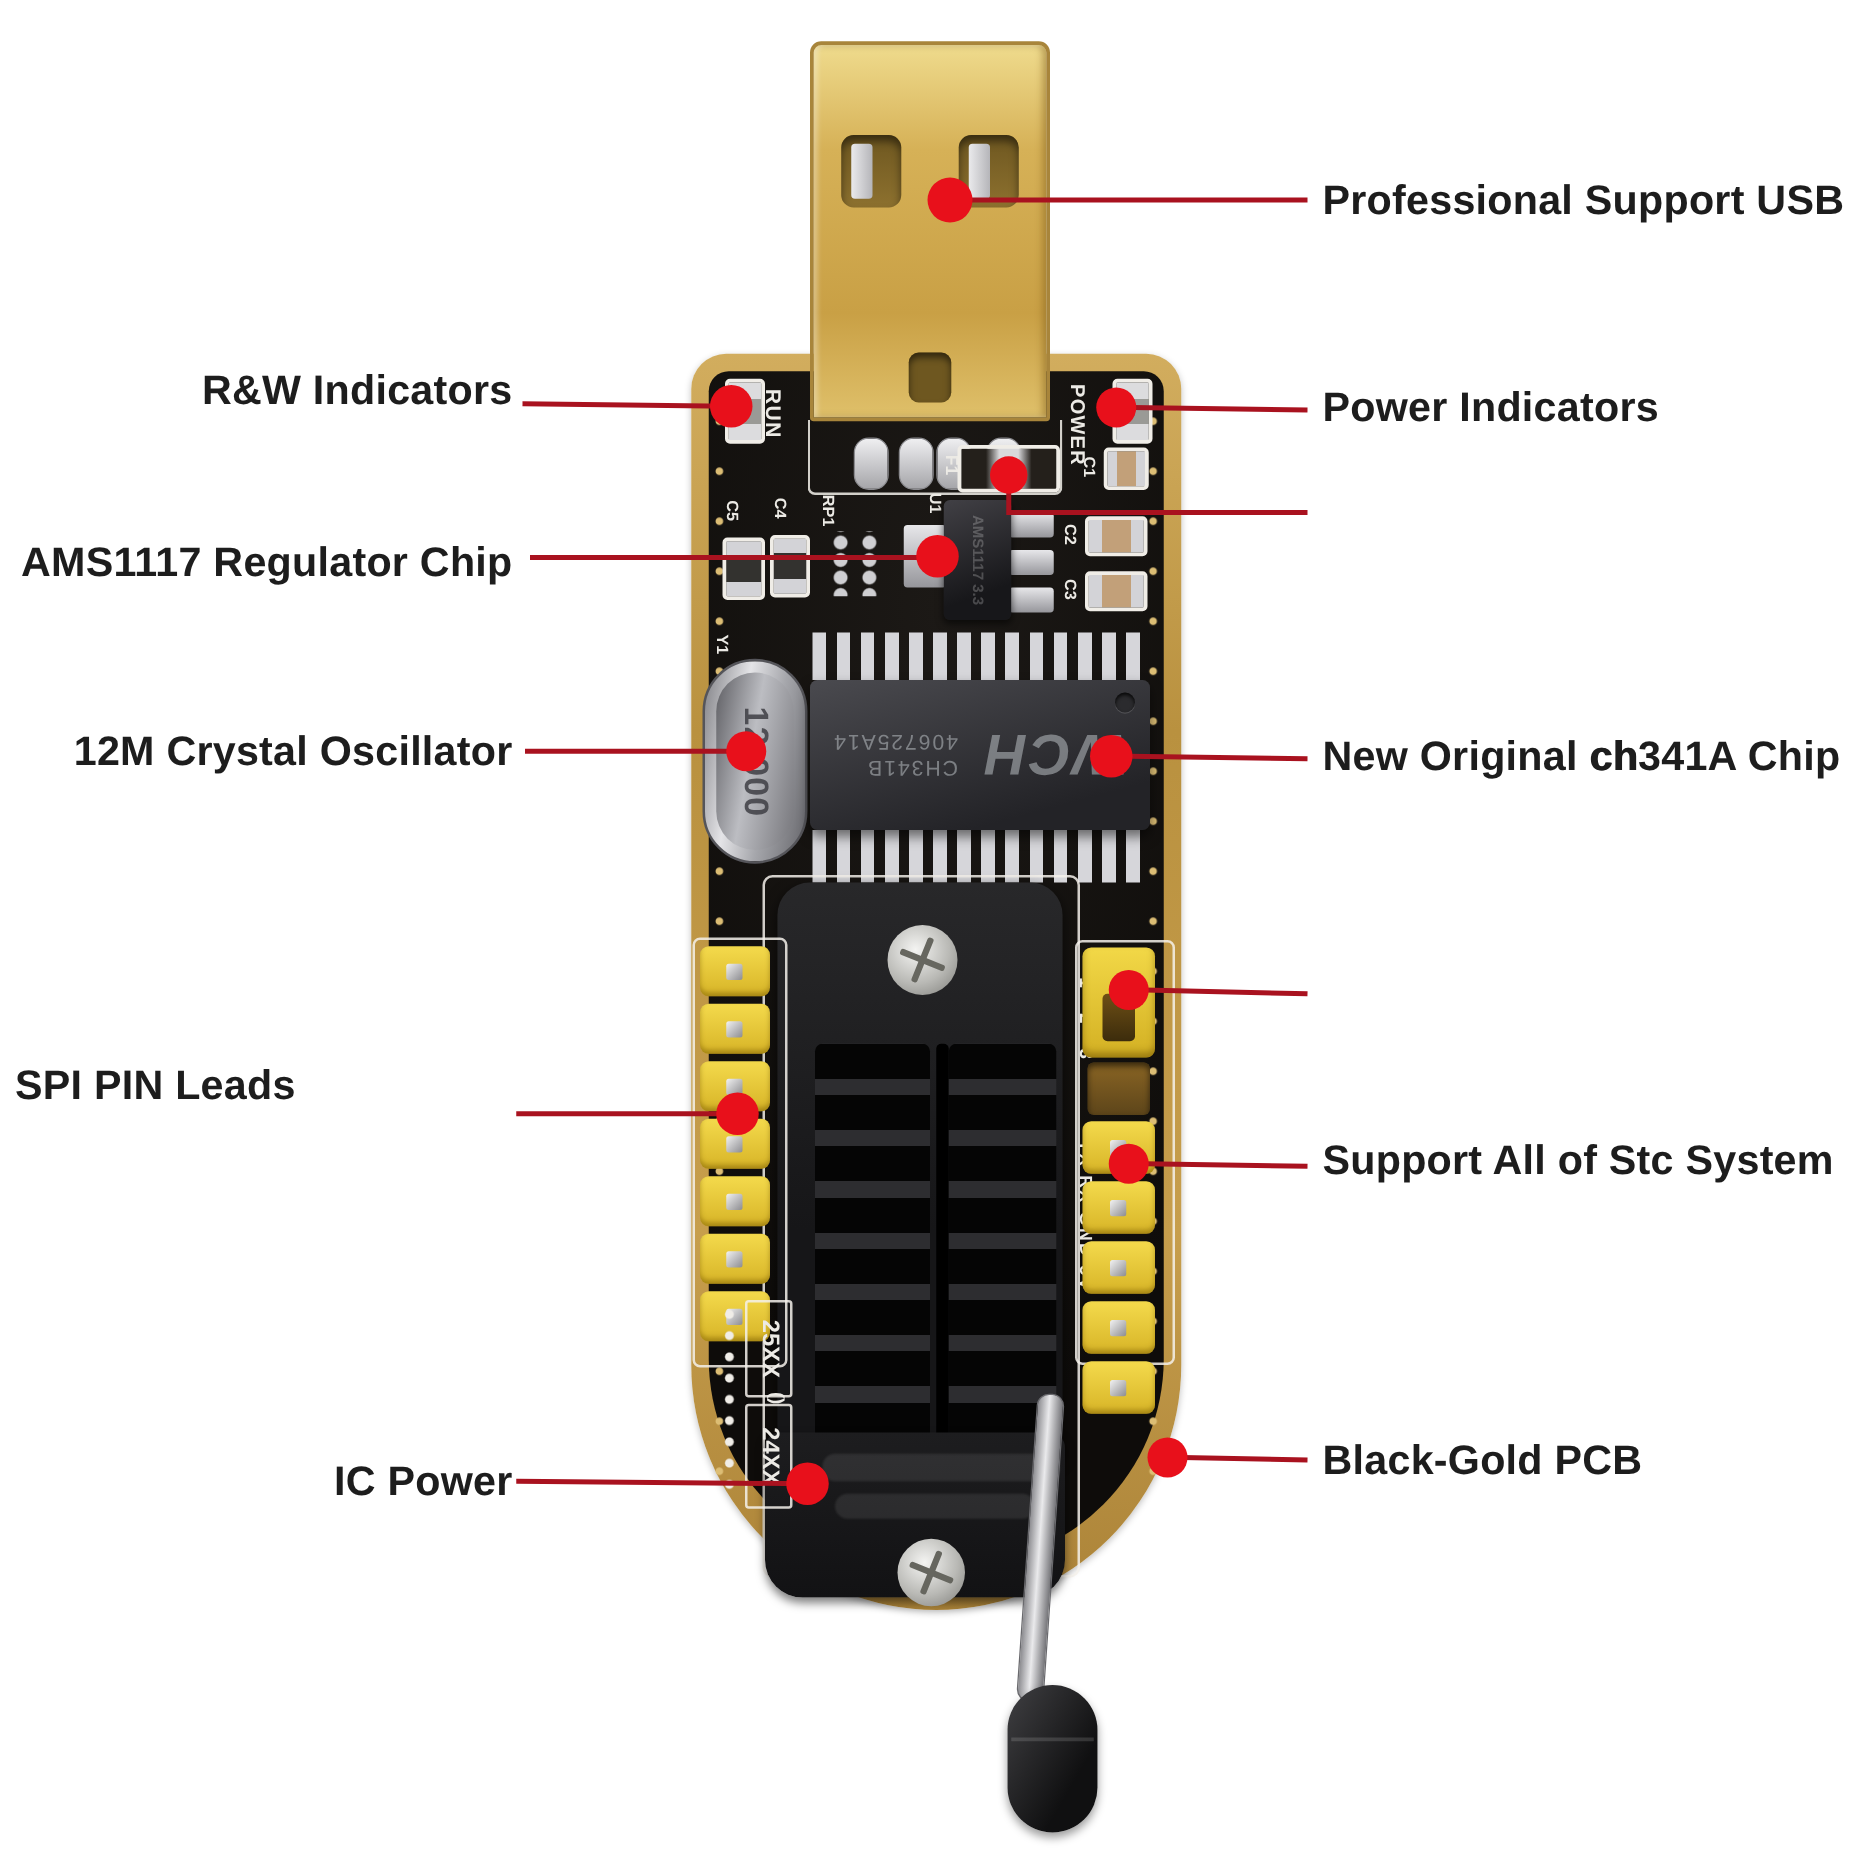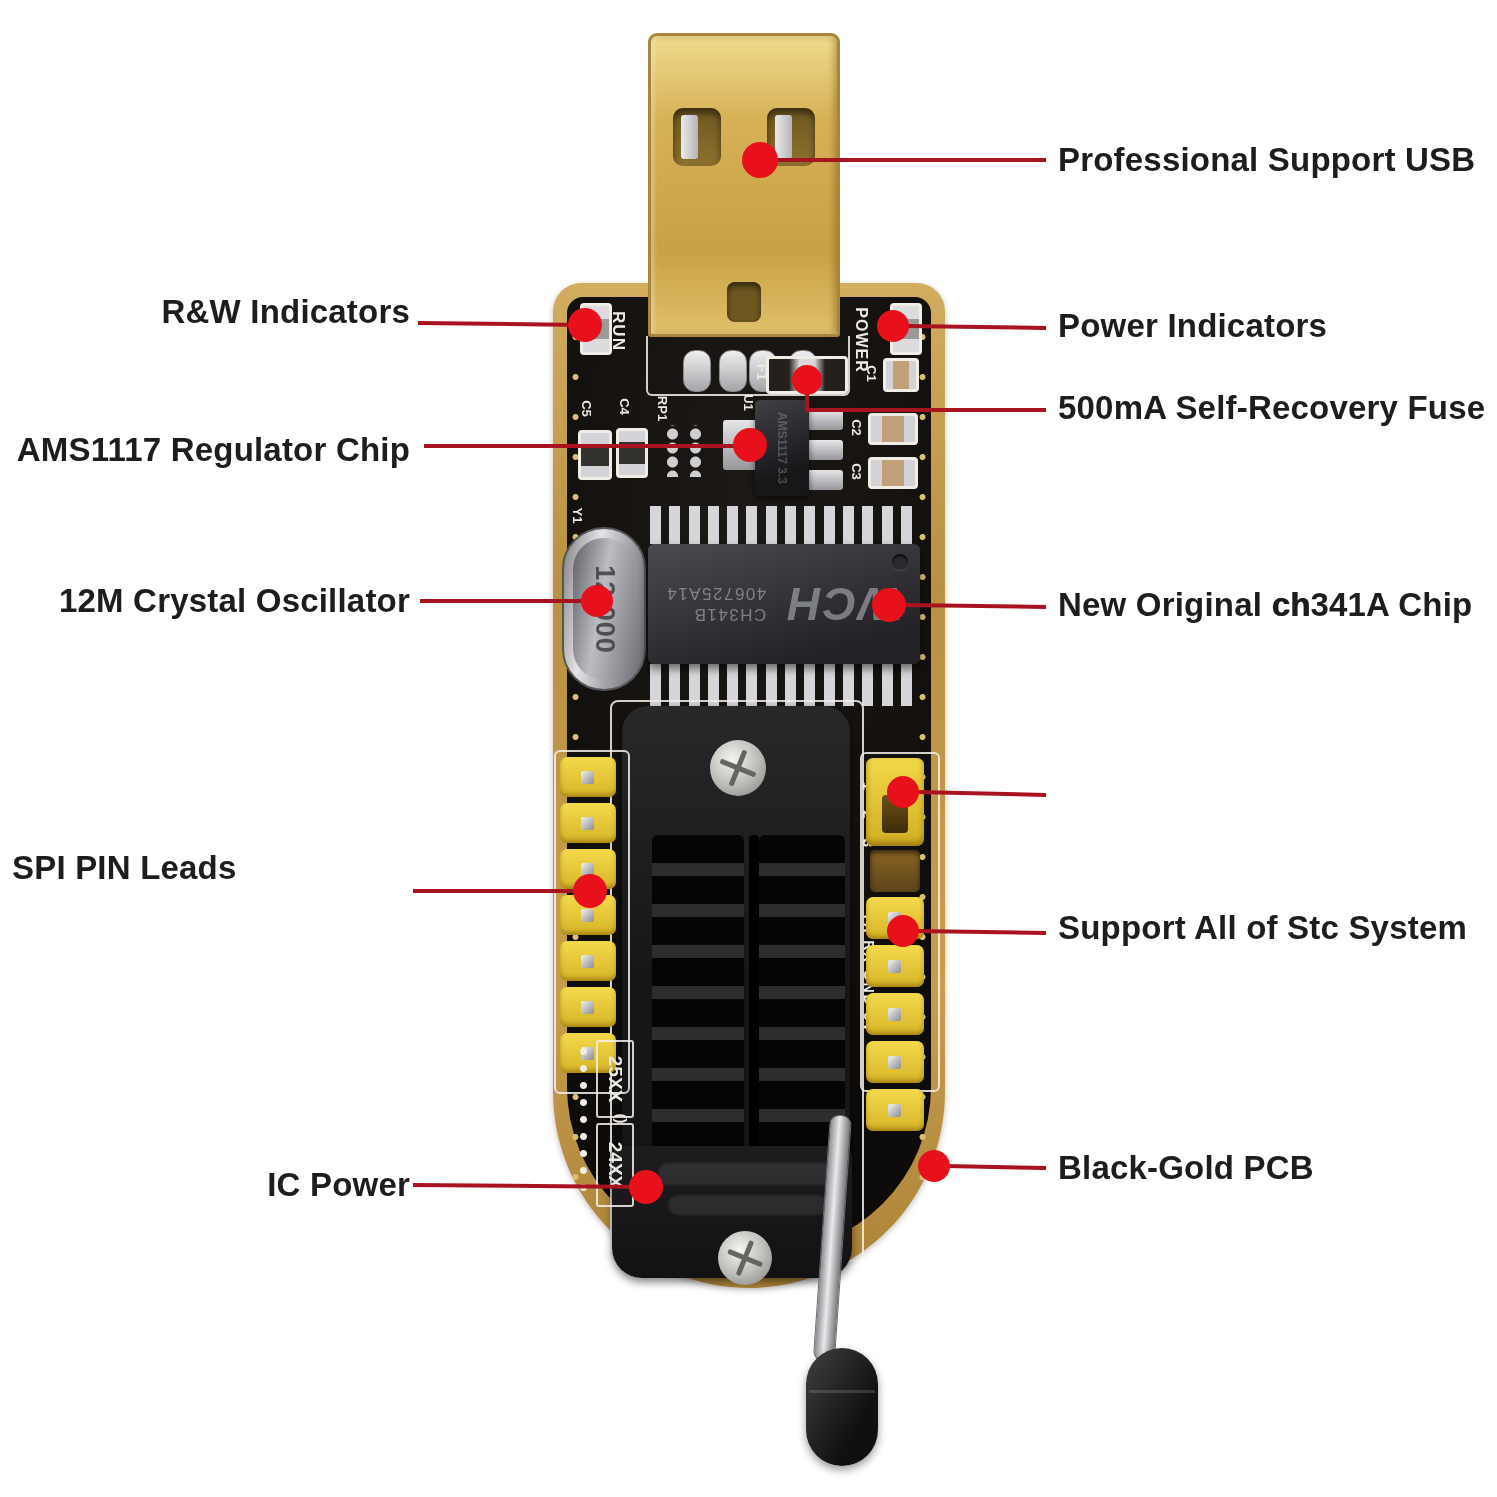--- a/index.html
+++ b/index.html
@@ -297,18 +297,17 @@
   <div class="lbl left-col" style="top:290px;">R&amp;W Indicators</div>
   <div class="lbl left-col" style="top:428px;">AMS1117 Regulator Chip</div>
   <div class="lbl left-col" style="top:579px;">12M Crystal Oscillator</div>
   <div class="lbl" style="left:12px;top:846px;text-align:left;">
     <div>SPI PIN Leads</div>
   </div>
   <div class="lbl left-col" style="top:1163px;">IC Power</div>
 
   <div class="lbl right-col" style="top:138px;">Professional Support USB</div>
   <div class="lbl right-col" style="top:304px;">Power Indicators</div>
-  <div class="lbl right-col" style="top:386px;">500mA Self-Recovery Fuse</div>
   <div class="lbl right-col" style="top:583px;"><span>New Original </span><span class="xb">ch</span><span>341A Chip</span></div>
   <div class="lbl right-col" style="top:1146px;">Black-Gold PCB</div>
   <div class="lbl right-col" style="top:906px;">Support All of Stc System</div>
 
 </div>
 
 </body></html>

